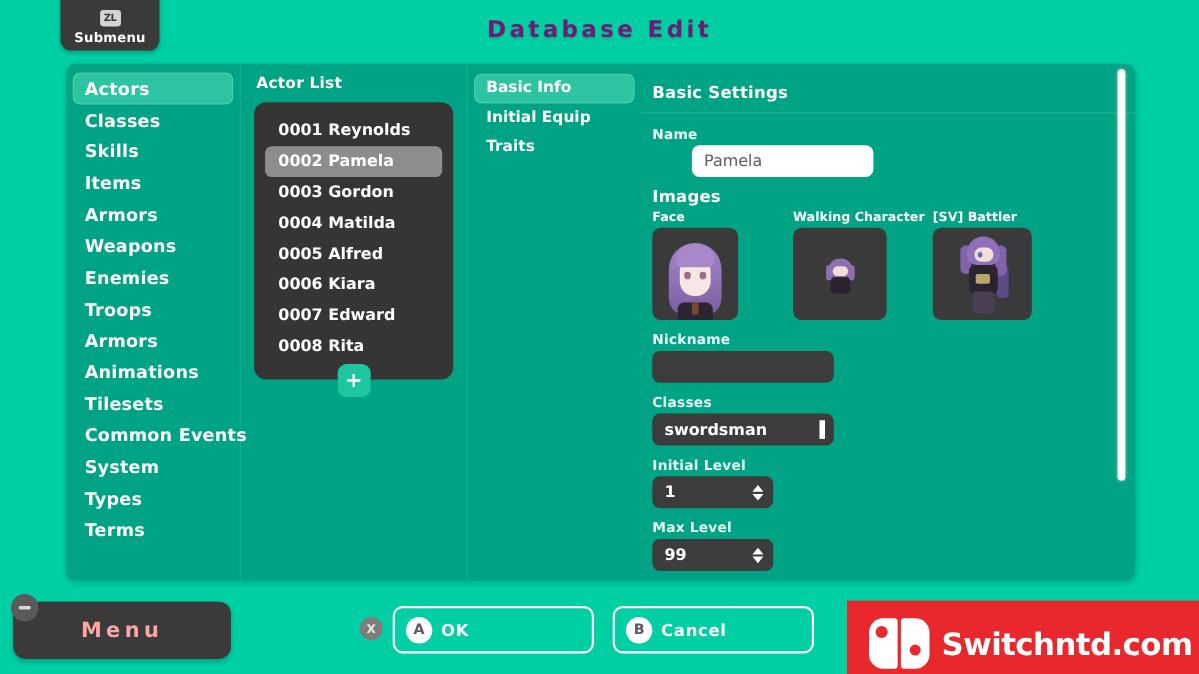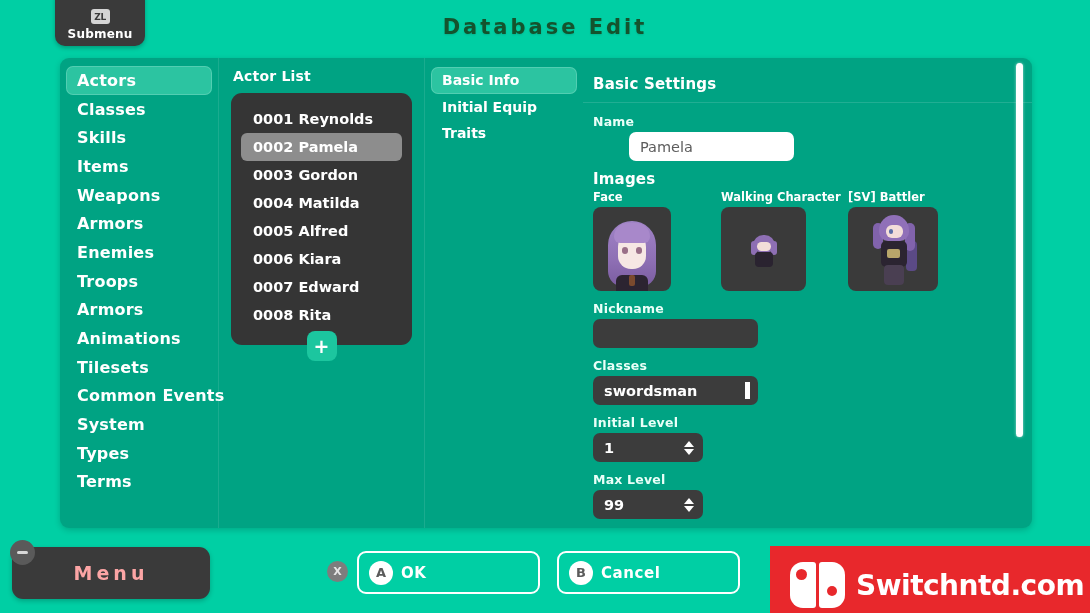--- a/index.html
+++ b/index.html
@@ -37,21 +37,21 @@
     letter-spacing: -0.5px;
   }
   .submenu-btn .zl-label {
     color: #ffffff; font-size: 12px; font-weight: bold;
     letter-spacing: 0.2px;
   }
 
   .page-title {
     position: absolute; left: 0; top: 15px; width: 1090px;
     text-align: center;
-    color: #14532d;
+    color: #701a75;
     font-size: 21px; font-weight: bold;
     letter-spacing: 3px;
     text-shadow: 0 1px 2px rgba(0,0,0,0.12);
   }
 
   
   .window {
     position: absolute;
     left: 60px; top: 58px;
     width: 972px; height: 470px;
@@ -478,24 +478,24 @@
       <div class="nav-item">
           <span>Classes</span>
         </div>
       <div class="nav-item">
           <span>Skills</span>
         </div>
       <div class="nav-item">
           <span>Items</span>
         </div>
       <div class="nav-item">
+          <span>Armors</span>
+        </div>
+      <div class="nav-item">
           <span>Weapons</span>
-        </div>
-      <div class="nav-item">
-          <span>Armors</span>
         </div>
       <div class="nav-item">
           <span>Enemies</span>
         </div>
       <div class="nav-item">
           <span>Troops</span>
         </div>
       <div class="nav-item">
           <span>Armors</span>
         </div>

